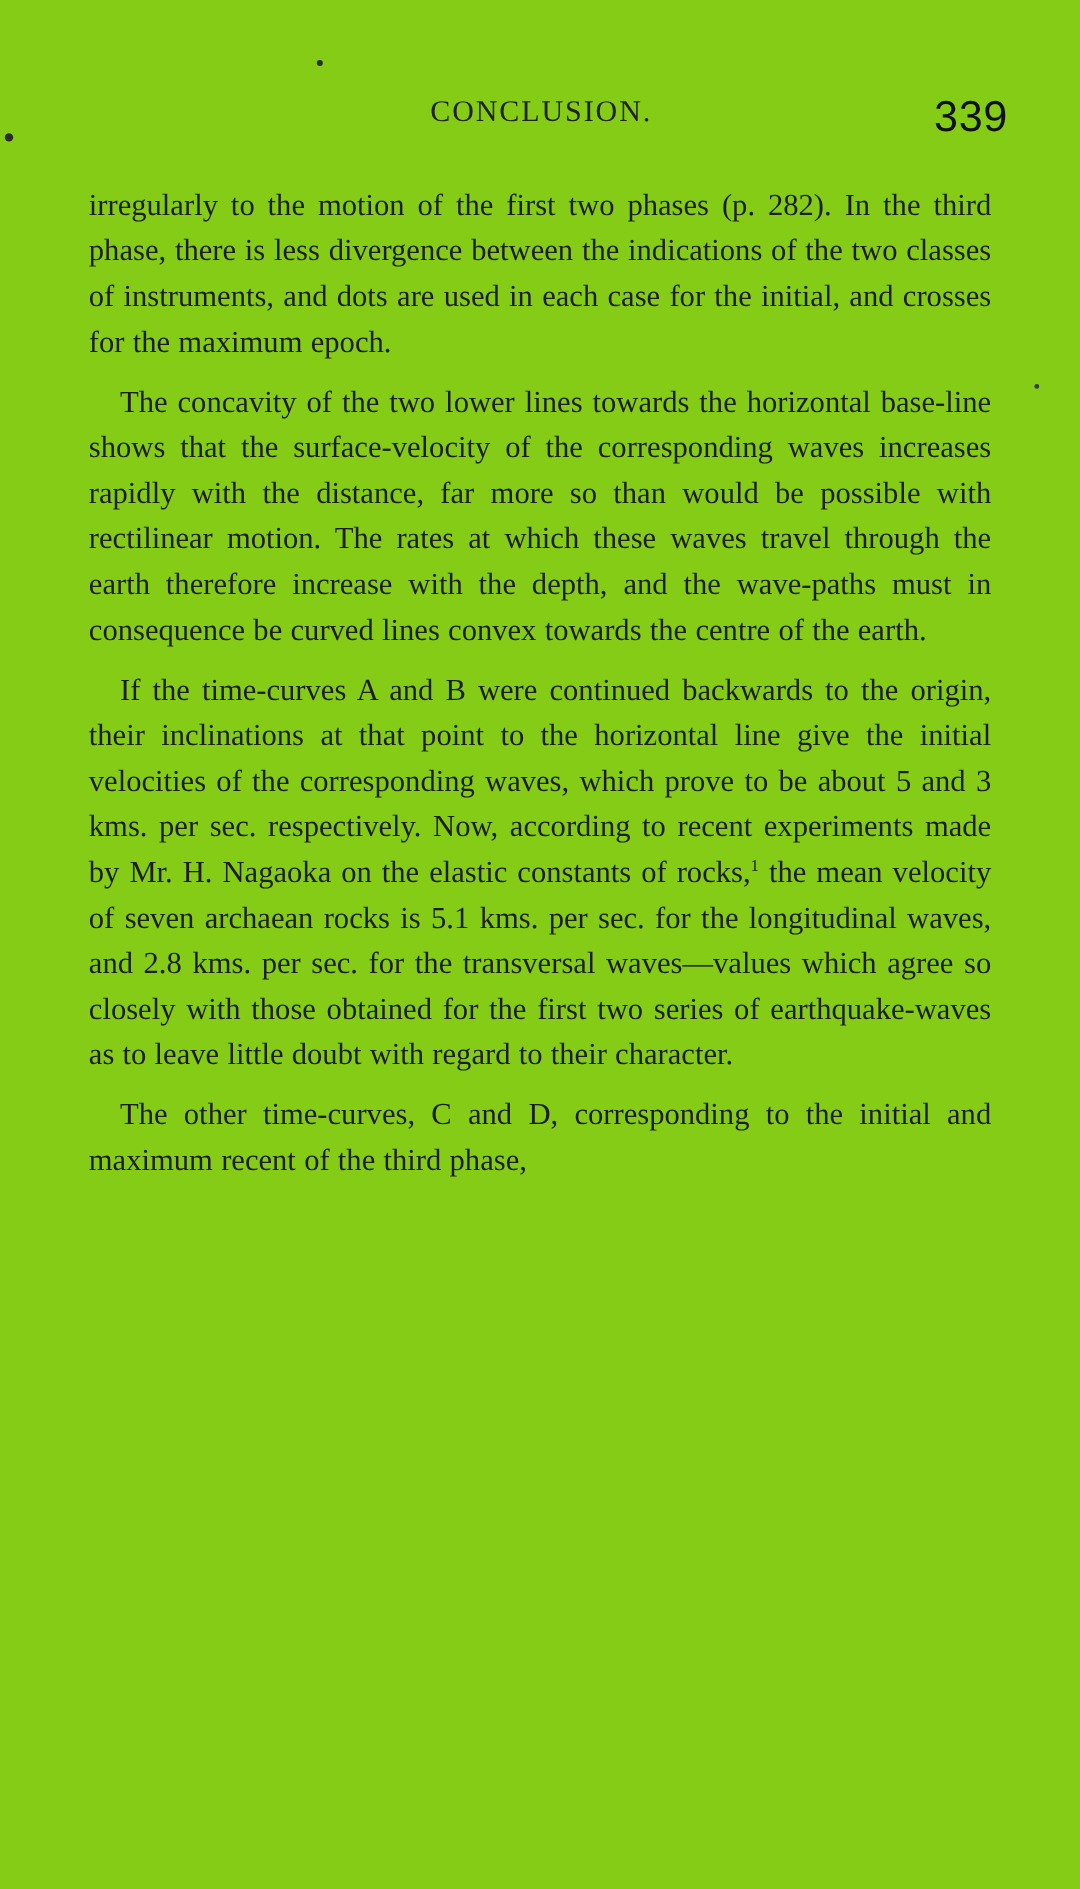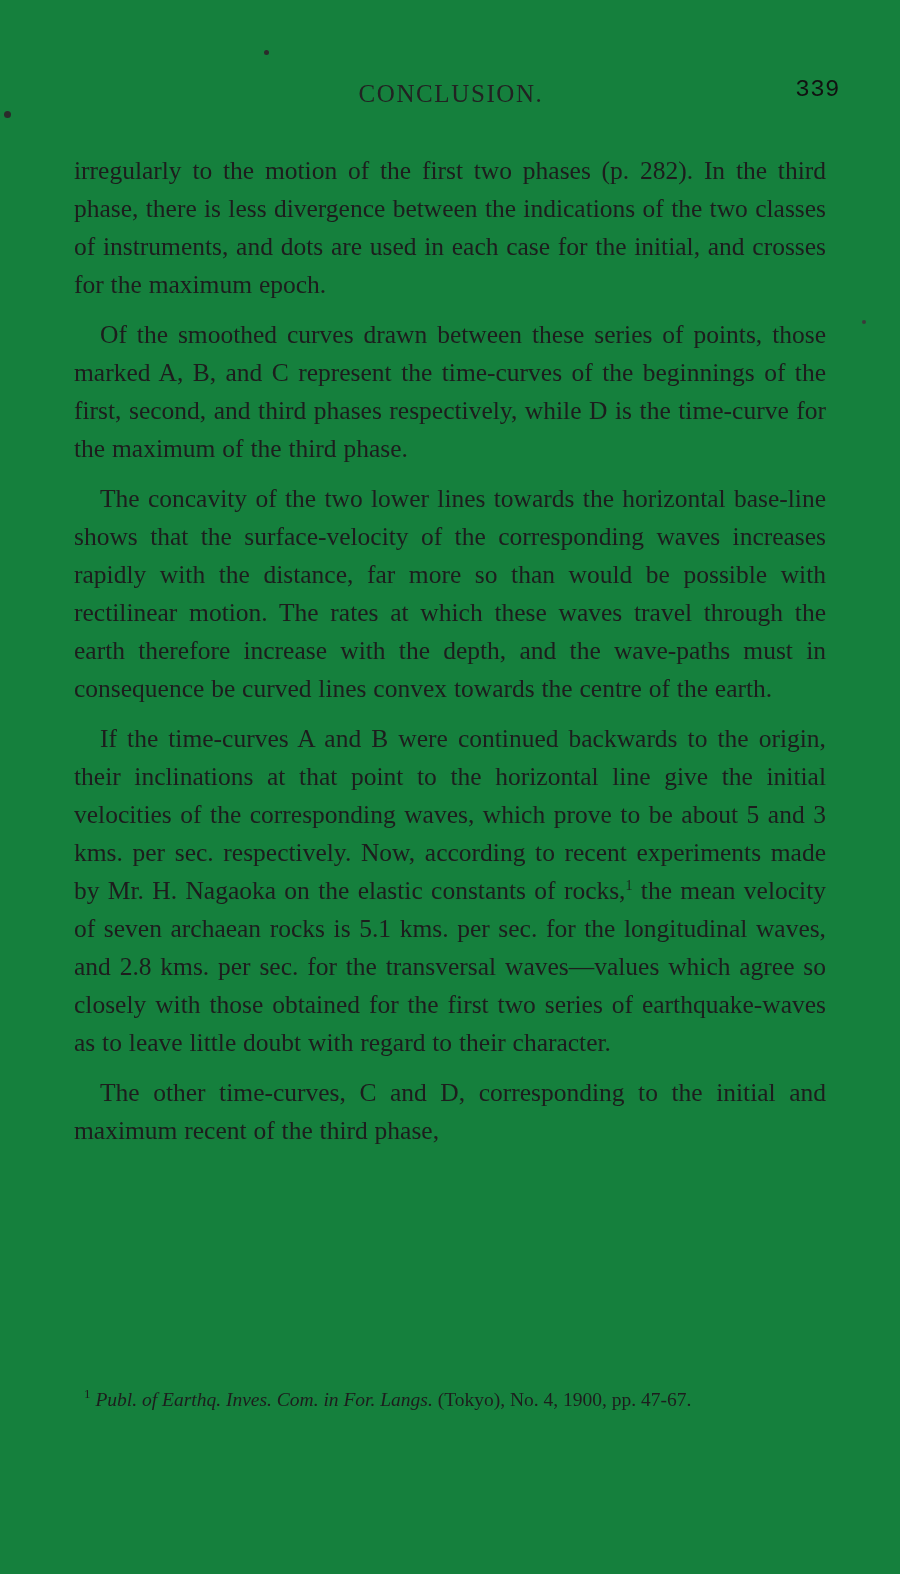--- a/index.html
+++ b/index.html
@@ -11,21 +11,21 @@
     width: 900px;
     height: 1574px;
     position: relative;
     font-family: "Liberation Serif", serif;
     color: #1a1a1a;
     overflow: hidden;
   }
   .page {
     position: absolute;
     inset: 0;
-    background: #15803d;
+    background: #84cc16;
   }
   .speck {
     position: absolute;
     width: 7px;
     height: 7px;
     background: #2b2b2b;
     border-radius: 50%;
     left: 4px;
     top: 111px;
   }
@@ -62,23 +62,23 @@
     font-size: 25px;
     letter-spacing: 1.6px;
     color: #222;
     font-family: "Liberation Serif", serif;
     top: 4px;
   }
   .page-number {
     position: absolute;
     right: 0;
     top: 0;
-    font-size: 24px;
+    font-size: 36px;
     color: #111;
-    font-family: Liberation Mono, monospace;
+    font-family: Liberation Sans, sans-serif;
     letter-spacing: 0.5px;
     text-align: right;
   }
   .body-text {
     position: absolute;
     left: 62px;
     width: 776px;
     top: 140px;
   }
   p.para {
@@ -128,24 +128,19 @@
   <div class="speck2"></div>
   <div class="speck3"></div>
 
   <header class="running-head">
     <div class="head-title">CONCLUSION.</div>
     <div class="page-number">339</div>
   </header>
 
   <main class="body-text">
     <p class="para">irregularly to the motion of the first two phases (p. 282). In the third phase, there is less divergence between the indications of the two classes of instruments, and dots are used in each case for the initial, and crosses for the maximum epoch.</p>
-    <p class="para indent">Of the smoothed curves drawn between these series of points, those marked A, B, and C represent the time-curves of the beginnings of the first, second, and third phases respectively, while D is the time-curve for the maximum of the third phase.</p>
     <p class="para indent">The concavity of the two lower lines towards the horizontal base-line shows that the surface-velocity of the corresponding waves increases rapidly with the distance, far more so than would be possible with rectilinear motion. The rates at which these waves travel through the earth therefore increase with the depth, and the wave-paths must in consequence be curved lines convex towards the centre of the earth.</p>
     <p class="para indent"><span>If the time-curves A and B were continued backwards to the origin, their inclinations at that point to the horizontal line give the initial velocities of the corresponding waves, which prove to be about 5 and 3 kms. per sec. respectively. Now, according to recent experiments made by Mr. H. Nagaoka on the elastic constants of rocks,</span><sup class="fn-ref">1</sup><span> the mean velocity of seven archaean rocks is 5.1 kms. per sec. for the longitudinal waves, and 2.8 kms. per sec. for the transversal waves—values which agree so closely with those obtained for the first two series of earthquake-waves as to leave little doubt with regard to their character.</span></p>
     <p class="para indent">The other time-curves, C and D, corresponding to the initial and maximum recent of the third phase,</p>
   </main>
 
-  <div class="footnote-wrap">
-
-    <p class="footnote"><sup>1</sup> <i>Publ. of Earthq. Inves. Com. in For. Langs.</i><span> (Tokyo), No. 4, 1900, pp. 47-67.</span></p>
-  </div>
 
 </div>
 
 </body></html>

